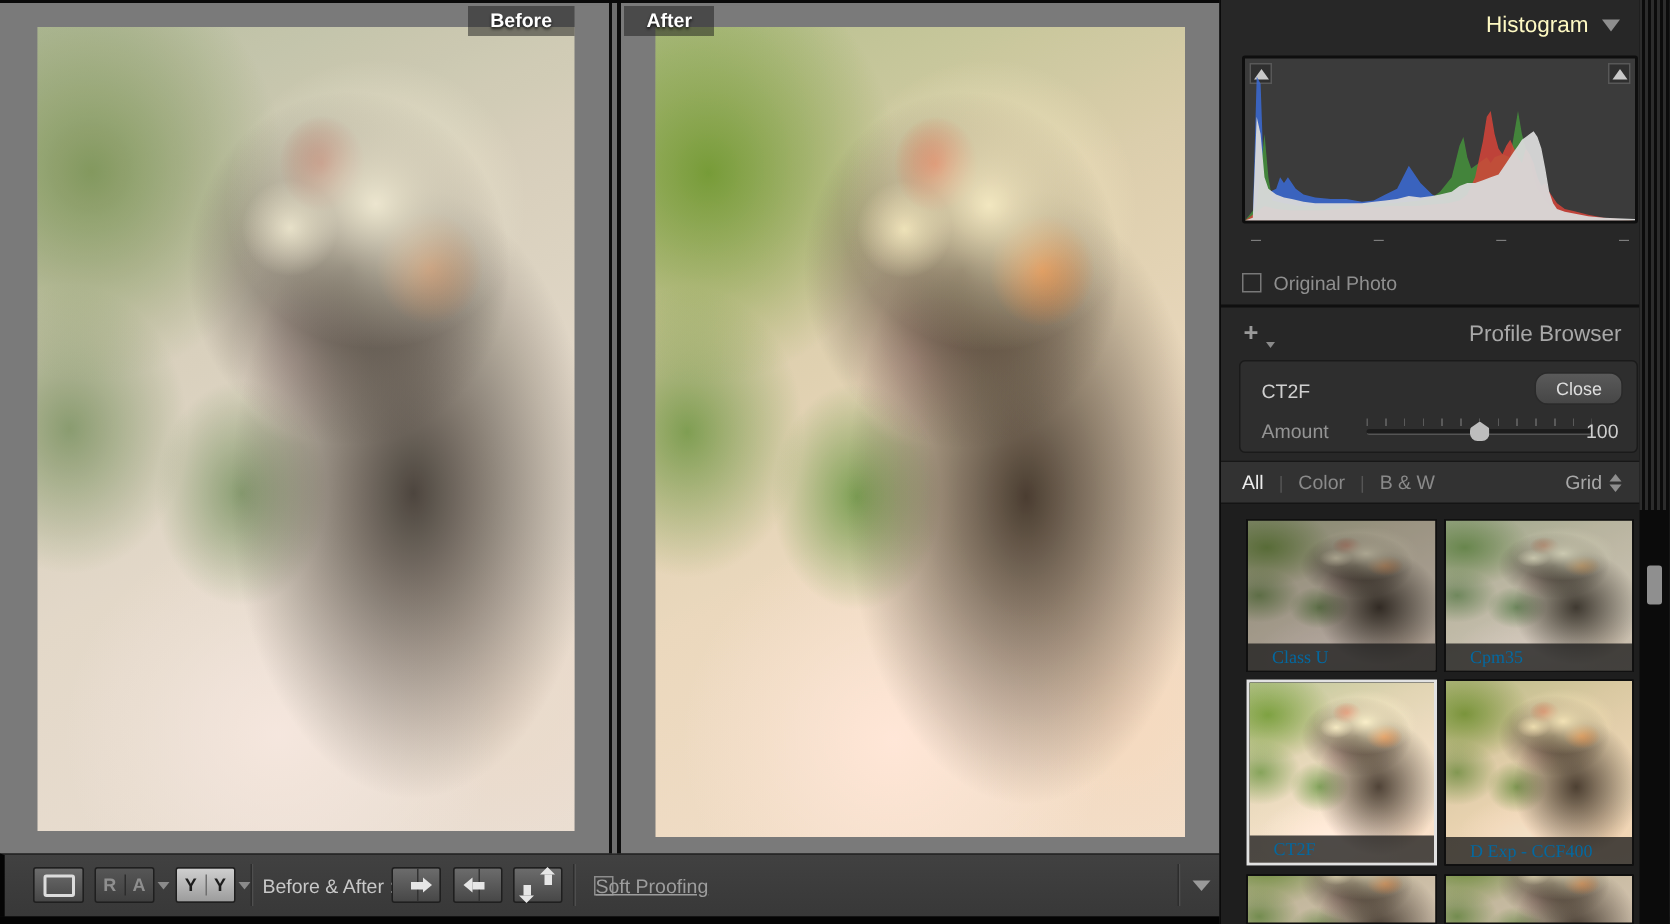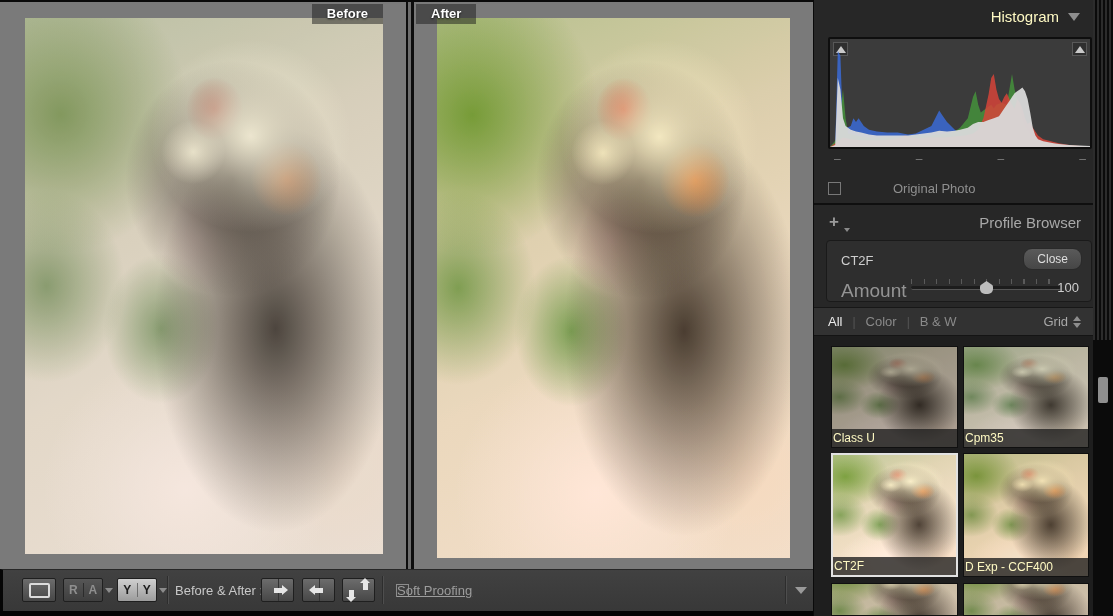--- a/index.html
+++ b/index.html
@@ -98,34 +98,34 @@
   .clip-ind{position:absolute;top:3px;width:15px;height:14px;background:#2f2f2f;border:1px solid #585858;
     box-sizing:border-box;display:flex;align-items:center;justify-content:center;}
   .clip-l{left:3px;}.clip-r{right:3px;}
   .clip-tri{width:0;height:0;border-left:5px solid transparent;border-right:5px solid transparent;
     border-bottom:7px solid #c9c9c9;}
   .hist-svg{position:absolute;left:0;bottom:0;width:260px;height:96px;}
   .exif-row{position:absolute;left:14px;top:152px;width:264px;display:flex;
     justify-content:space-between;padding:0 6px;box-sizing:border-box;color:#7d7d7d;font-size:12px;}
   .orig-row{position:absolute;left:14px;top:178px;height:20px;display:flex;align-items:center;}
   .cb-orig{position:relative;width:13px;height:13px;border:1px solid #787878;box-sizing:border-box;margin-right:8px;}
-  .orig-label{font-size:13px;color:#8f8f8f;margin-left:44px;}
+  .orig-label{font-size:13px;color:#8f8f8f;}
   .sb-divider{position:absolute;left:0;width:280px;height:2px;background:#0f0f0f;}
   .div1{top:203px;}
   .pb-header{position:absolute;left:0;top:205px;width:280px;height:36px;}
   .plus-icon{position:absolute;left:15px;top:8px;font-size:17px;font-weight:bold;color:#9a9a9a;line-height:17px;}
   .plus-caret{position:absolute;left:30px;top:23px;border-left:3.5px solid transparent;
     border-right:3.5px solid transparent;border-top:4.5px solid #8a8a8a;}
   .pb-title{position:absolute;right:13px;top:9px;font-size:15px;color:#a8a8a8;}
   .ctrl-box{position:absolute;left:12px;top:240px;width:266px;height:62px;background:#2e2e2e;
     border:1px solid #1a1a1a;border-radius:4px;box-sizing:border-box;}
   .profile-name{position:absolute;left:14px;top:12px;font-size:13px;color:#cfcfcf;}
   .close-btn{position:absolute;right:9px;top:7px;padding:3px 13px;font-size:12px;color:#dedede;
     background:linear-gradient(#5a5a5a,#464646);border:1px solid #2a2a2a;border-radius:9px;}
-  .amount-label{position:absolute;left:14px;top:39px;font-size:19px;color:#949494;}
+  .amount-label{position:absolute;left:14px;top:39px;font-size:13px;color:#949494;}
   .slider{position:absolute;left:84px;top:36px;width:150px;height:18px;}
   .slider-ticks{position:absolute;left:0;top:2px;width:150px;height:5px;
     background:repeating-linear-gradient(90deg,#5a5a5a 0 1px,transparent 1px 12.5px);}
   .slider-track{position:absolute;left:0;top:9px;width:150px;height:3px;background:#1c1c1c;
     border-bottom:1px solid #555;border-radius:2px;}
   .slider-thumb{position:absolute;left:69px;top:4px;width:13px;height:13px;background:#bdbdbd;
     border-radius:6px 6px 5px 5px;clip-path:polygon(0 35%,50% 0,100% 35%,100% 100%,0 100%);}
   .amount-value{position:absolute;right:12px;top:39px;font-size:13px;color:#cfcfcf;}
   .filter-bar{position:absolute;left:0;top:307px;width:280px;height:29px;background:#323232;
     border-top:1px solid #171717;border-bottom:1px solid #141414;box-sizing:border-box;
@@ -140,22 +140,22 @@
   .thumbs{position:absolute;left:0;top:336px;width:280px;height:280px;background:#1e1e1e;overflow:hidden;}
   .thumb-cell{position:absolute;border:1px solid #101010;box-sizing:border-box;overflow:hidden;background:#000;}
   .thumb-cell.selected{border:2px solid #e2e2e2;}
   .thumb-photo{position:absolute;left:0;top:0;width:100%;height:100%;}
   .t-classu{filter:saturate(.85) brightness(.72) contrast(1.05);}
   .t-cpm35{filter:saturate(.8) brightness(.88) hue-rotate(8deg);}
   .t-ct2f{filter:saturate(1.12) brightness(1.05);}
   .t-dexp{filter:saturate(1.35) sepia(.22) brightness(.95);}
   .t-row3{filter:saturate(1.1) brightness(.9);}
   .thumb-label{position:absolute;left:0;bottom:0;width:100%;height:18px;line-height:18px;
-    background:rgba(28,28,28,.78);color:#fef9c3;font-size:12px;padding-left:1px;box-sizing:border-box;
-    white-space:nowrap;}
+    background:rgba(28,28,28,.78);color:#0369a1;font-size:12px;padding-left:16px;box-sizing:border-box;
+    white-space:nowrap;font-family:Liberation Serif, serif;}
   .c1{left:17px;width:127px;}
   .c2{left:149px;width:126px;}
   .row1{top:10px;height:102px;}
   .row2{top:117px;height:124px;}
   .row3{top:247px;height:33px;}
   .row3 .thumb-photo{height:110px;top:-28px;}
 
   
   .scroll-strip{position:absolute;left:1093px;top:0;width:20px;height:616px;background:#0b0b0b;}
   .scroll-stripes{position:absolute;left:0;top:0;width:20px;height:340px;

